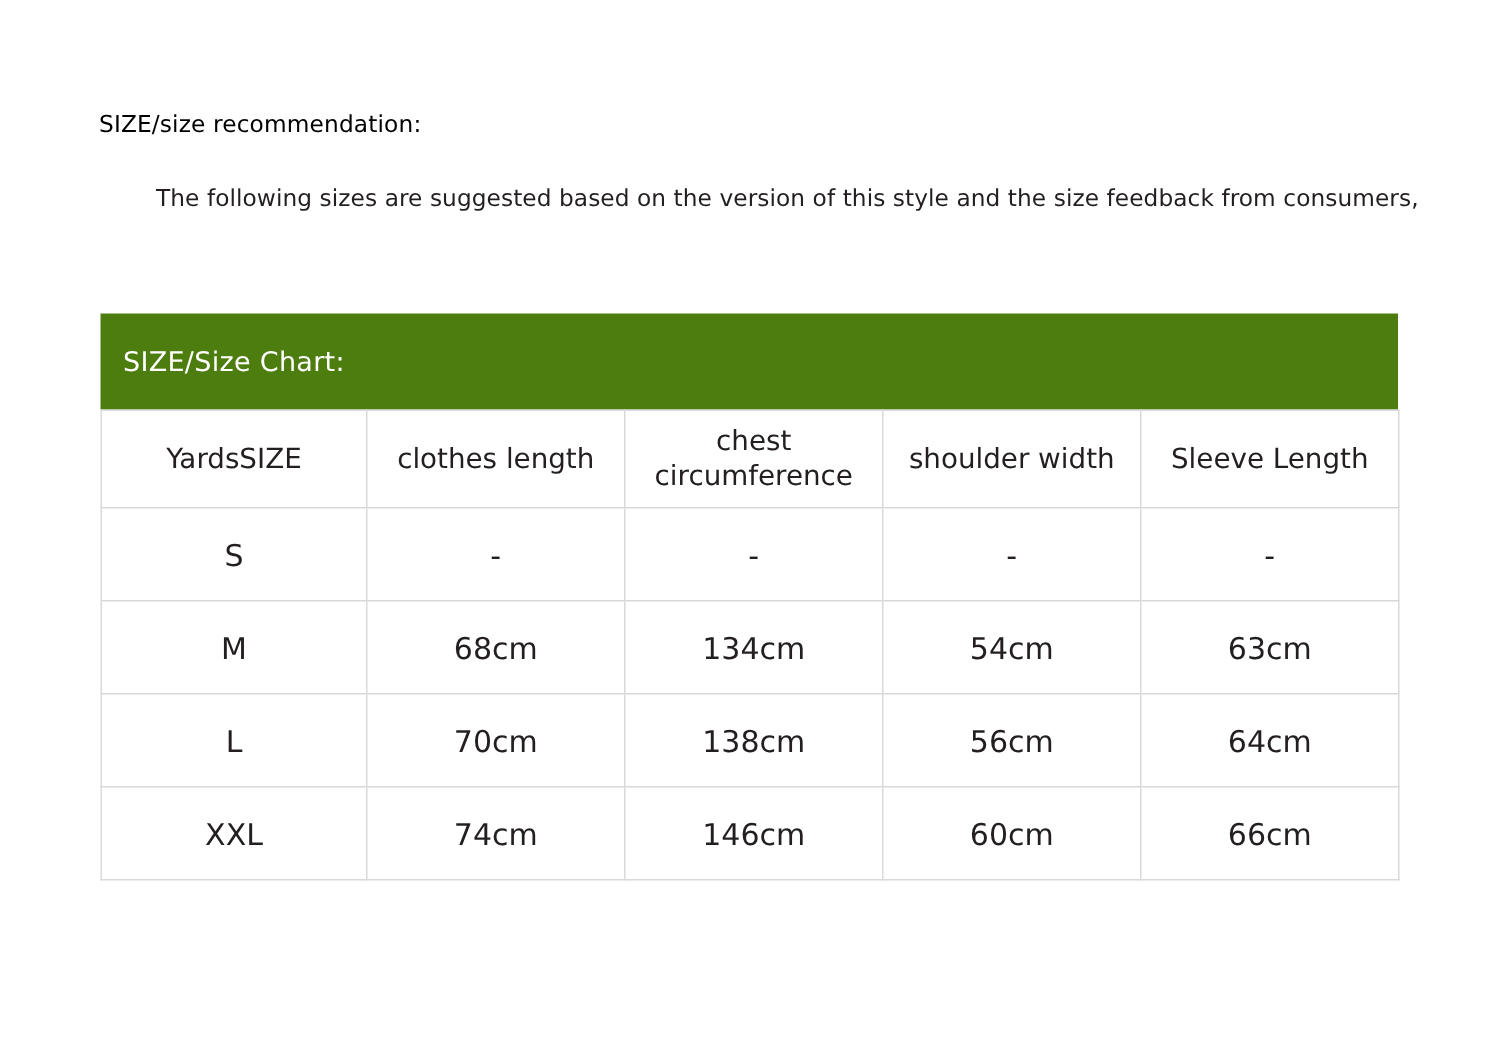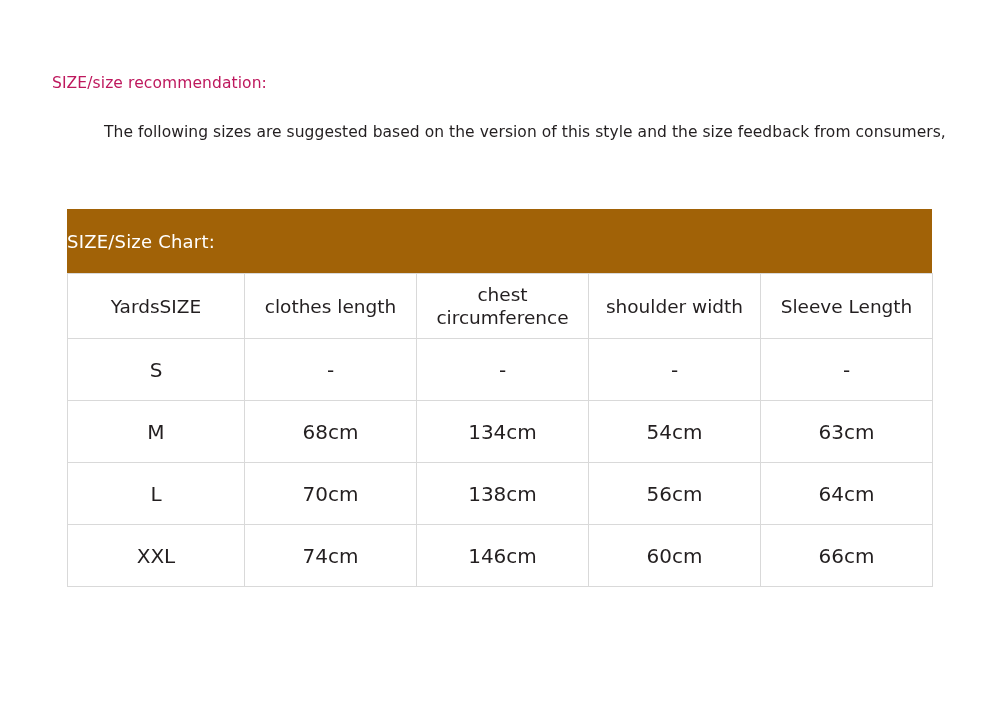--- a/index.html
+++ b/index.html
@@ -15,24 +15,24 @@
     overflow: hidden;
   }
   .page {
     position: relative;
     width: 1000px;
     height: 708px;
     box-sizing: border-box;
   }
   .intro-title {
     position: absolute;
-    left: 52px;
+    left: 66px;
     top: 74px;
     font-size: 15.5px;
-    color: #be185d;
+    color: #000000;
     letter-spacing: 0.1px;
   }
   .intro-body {
     position: absolute;
     left: 64px;
     top: 122px;
     width: 880px;
     font-size: 15.5px;
     line-height: 21px;
     color: #231f20;
@@ -42,24 +42,25 @@
     white-space: nowrap;
     margin-left: 40px;
   }
   .chart-wrap {
     position: absolute;
     left: 67px;
     top: 209px;
     width: 865px;
   }
   .chart-header {
-    background: #a16207;
+    background: #4d7c0f;
     height: 64px;
     display: flex;
     align-items: center;
+    padding-left: 15px;
     box-sizing: border-box;
   }
   .chart-header-title {
     color: #ffffff;
     font-size: 18px;
     letter-spacing: 0.2px;
   }
   table.size-table {
     border-collapse: collapse;
     width: 865px;

